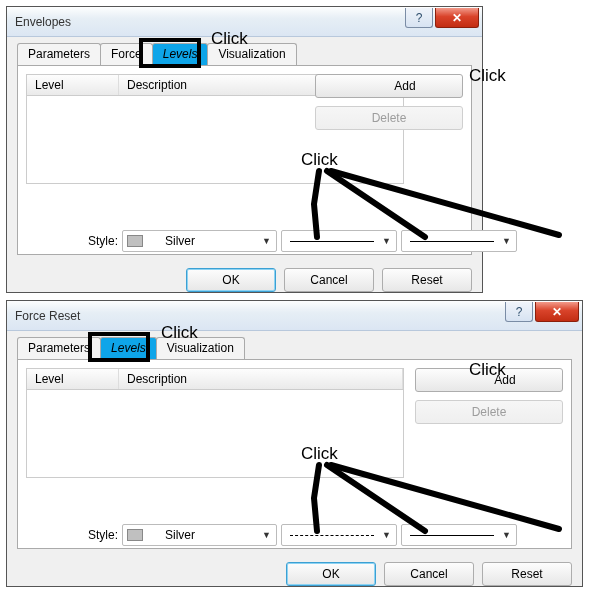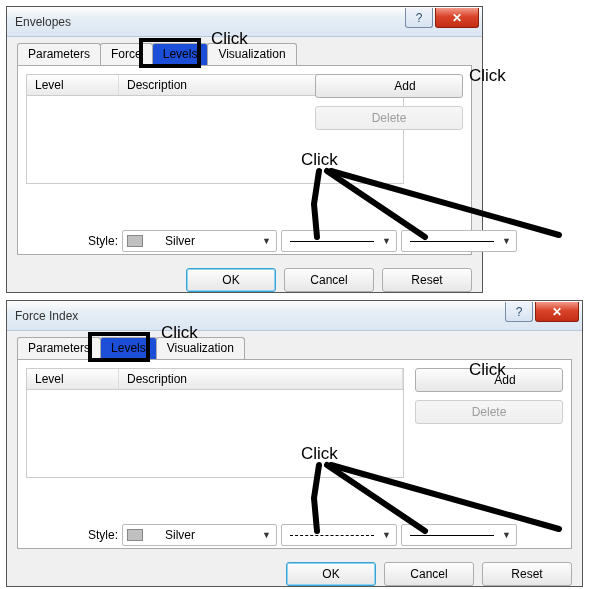--- a/index.html
+++ b/index.html
@@ -41,21 +41,21 @@
 
   .tabs {
     display:flex; margin: 6px 0 0 10px; height: 22px;
   }
   .tab {
     padding: 3px 10px 0 10px; font-size:12px;
     border:1px solid #aaa; border-bottom:none;
     background:#f4f4f4; margin-right:-1px;
     border-radius:3px 3px 0 0;
   }
-  .tab.active { background:#1d4ed8; position:relative; z-index:2; }
+  .tab.active { background:#0ea5e9; position:relative; z-index:2;font-style:italic; }
 
   .panel {
     margin: 0 10px 0 10px;
     border:1px solid #aaa; background:#fff;
     height: 190px; position:relative;
     padding:8px;
   }
 
   .table-head {
     display:flex; height:22px; border:1px solid #ccc;
@@ -174,21 +174,21 @@
 
   <svg class="ovl" style="left:0;top:0;" width="577" height="287">
     <path d="M312 164 L307 197 L310 230" stroke="#000" stroke-width="6" fill="none" stroke-linecap="round"></path>
     <path d="M320 164 L418 230" stroke="#000" stroke-width="6" fill="none" stroke-linecap="round"></path>
     <path d="M324 164 L552 228" stroke="#000" stroke-width="6" fill="none" stroke-linecap="round"></path>
   </svg>
 </div>
 
 <div class="dialog d2">
   <div class="titlebar">
-    <span class="title">Force Index</span>
+    <span class="title">Force Reset</span>
     <div class="tb-btns">
       <div class="tb-btn help-btn">
           <span>?</span>
         </div>
       <div class="tb-btn close-btn">
           <span class="x">✕</span>
         </div>
     </div>
   </div>
 

